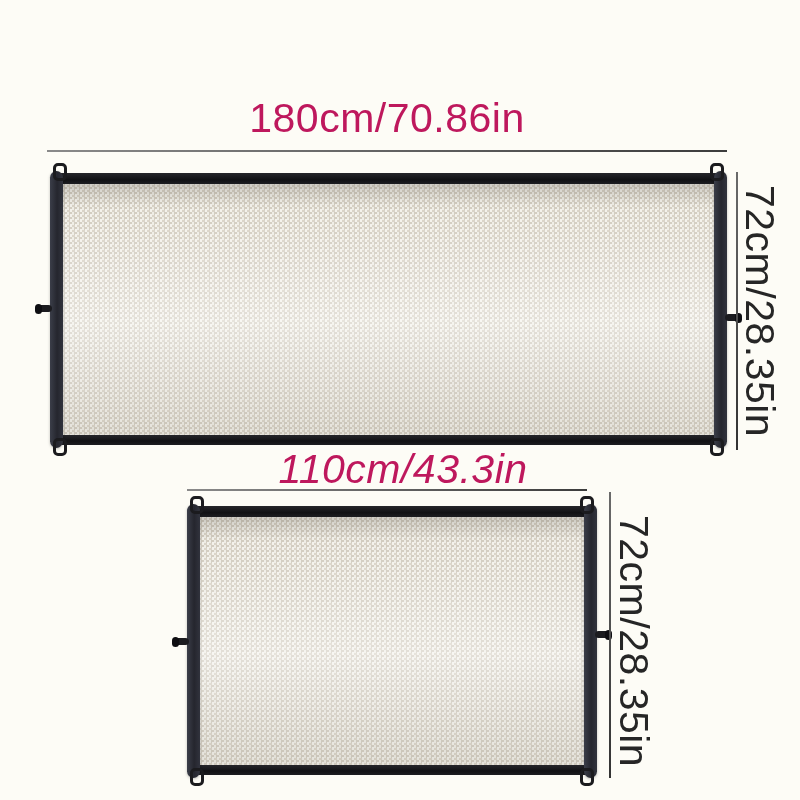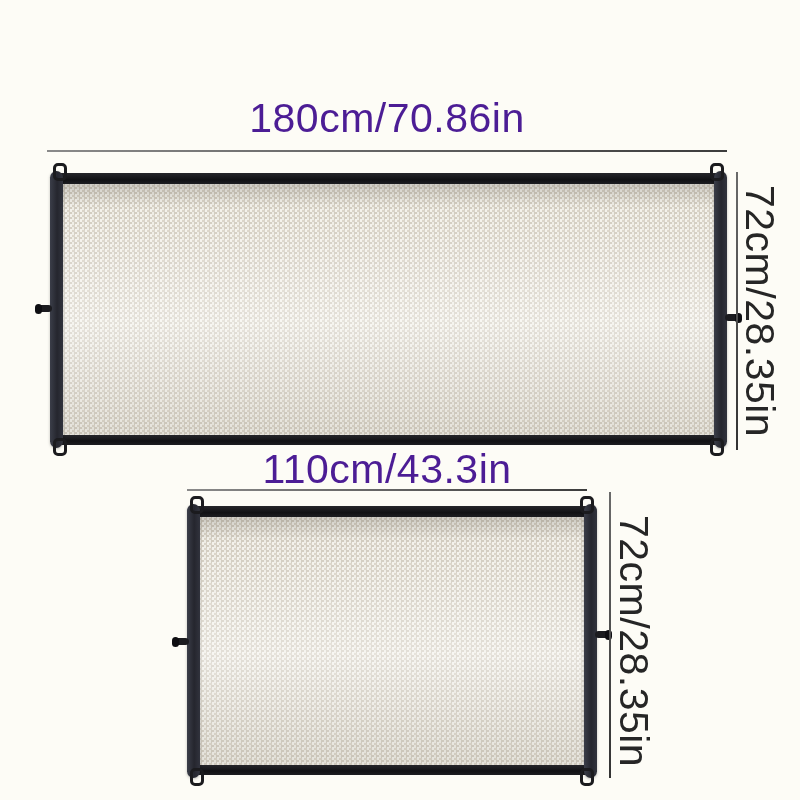--- a/index.html
+++ b/index.html
@@ -17,21 +17,21 @@
   .scene {
     position: absolute;
     inset: 0;
   }
   
   .dim-label-h {
     position: absolute;
     text-align: center;
     font-size: 41px;
     font-weight: 500;
-    color: #4c1d95;
+    color: #be185d;
     line-height: 1.05;
     letter-spacing: 0.5px;
     white-space: nowrap;
   }
   .dim-line-h {
     position: absolute;
     height: 2px;
     background: linear-gradient(90deg, #8a8a8a, #3c3c3c);
   }
   .dim-line-v {
@@ -137,21 +137,21 @@
     <div class="ring ring-bl"></div>
     <div class="ring ring-br"></div>
     <div class="pin pin-left" style="top:134px;"></div>
     <div class="pin pin-right" style="top:143px;"></div>
   </div>
 
   <div class="dim-line-v" style="left:736px; top:172px; height:278px;"></div>
 
   <div class="dim-label-v" style="left:739px; top:172px; height:278px;">72cm/28.35in</div>
 
-  <div class="dim-label-h" style="left:187px; top:448px; width:400px;">110cm/43.3in</div>
+  <div class="dim-label-h" style="left:203px; top:448px; width:400px;font-style:italic;">110cm/43.3in</div>
 
   <div class="dim-line-h" style="left:187px; top:489px; width:400px;"></div>
 
   <div class="gate" style="left:187px; top:504px; width:410px; height:274px;">
     <div class="mesh"></div>
     <div class="bar-h bar-top"></div>
     <div class="bar-h bar-bottom"></div>
     <div class="bar-v bar-left"></div>
     <div class="bar-v bar-right"></div>
     <div class="ring ring-tl"></div>

